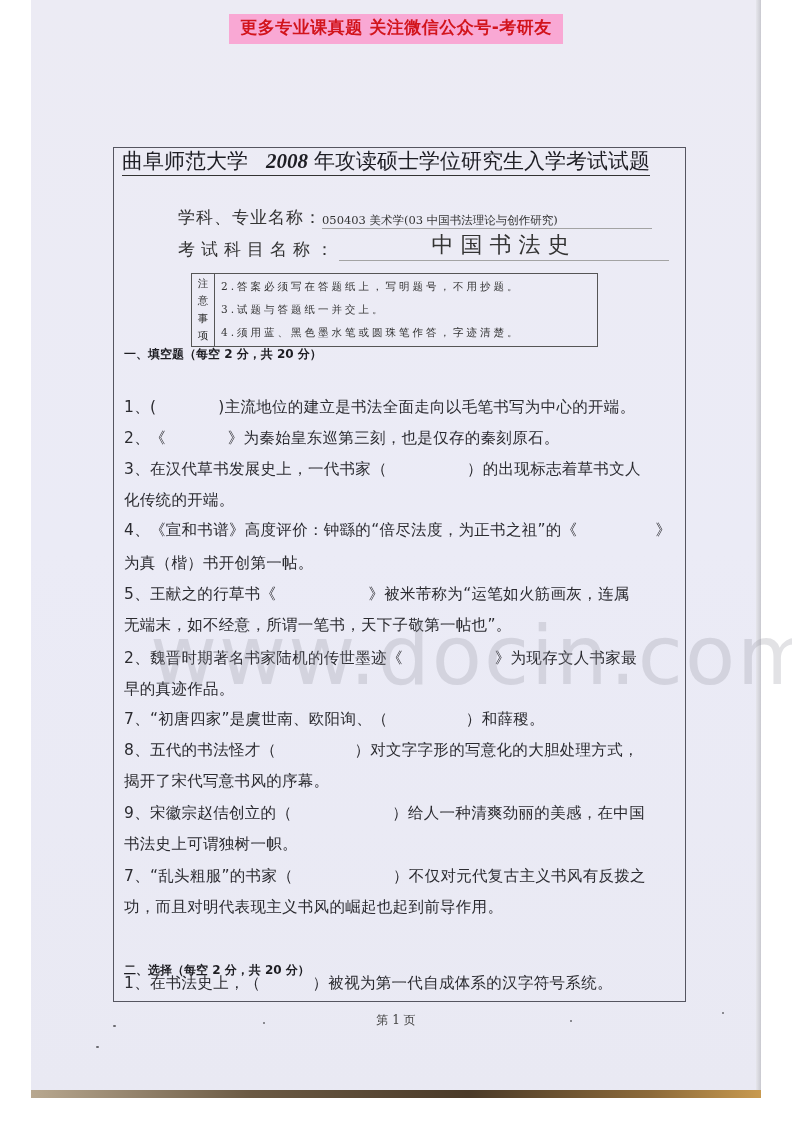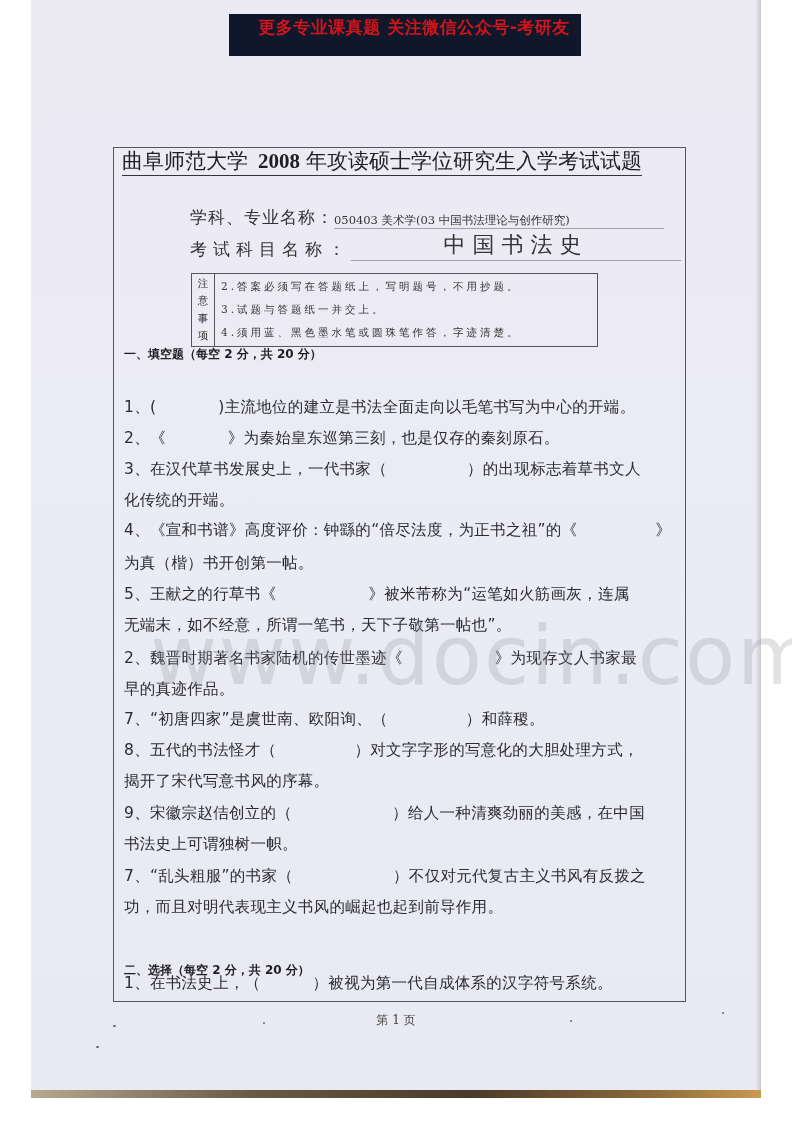--- a/index.html
+++ b/index.html
@@ -14,38 +14,37 @@
   }
   .scan-edge {
     position:absolute; left:31px; top:1090px; width:730px; height:8px;
     background: linear-gradient(90deg, #b8a890 0%, #6b5a44 30%, #4a3a28 60%, #8c6a3a 85%, #c89a50 100%);
   }
   .right-shadow {
     position:absolute; left:756px; top:0; width:5px; height:1094px;
     background: linear-gradient(90deg, #e6e6ec, #c9c9d0);
   }
   .banner {
-    position:absolute; left:229px; top:14px; width:334px; height:42px;
-    background:#0f172a; text-align:center;
+    position:absolute; left:229px; top:14px; width:334px; height:30px;
+    background:#f9a8d4; text-align:center;
     font-family: "DejaVu Sans", "Liberation Sans", sans-serif;
     font-weight:bold; font-size:17px; line-height:26px; color:#d2141c;
     letter-spacing:0.5px;
-    padding-left:18px;
   }
   .frame {
     position:absolute; left:113px; top:147px; width:571px; height:853px;
     border:1.5px solid #555560;
   }
   .title {
     position:absolute; left:122px; top:148px; font-size:21px; line-height:26px;
     color:#1e1e24; border-bottom:1.5px solid #333; padding-bottom:1px; white-space:nowrap;
   }
-  .title .year { font-weight:bold; margin:0 6px 0 10px; font-family:"Liberation Serif", serif; }
+  .title .year { font-weight:bold; margin:0 6px 0 18px; font-family:"Liberation Serif", serif;font-style:italic; }
   .field-row { position:absolute; left:178px; white-space:nowrap; font-size:17px; color:#333; }
-  .field-row .label { letter-spacing:1px;margin-left:12px; }
+  .field-row .label { letter-spacing:1px; }
   .field-row .value-line {
     display:inline-block; border-bottom:1px solid #a3a3a3; vertical-align:bottom;
   }
   .r1 { top:206px; }
   .r1 .value-line { width:330px; font-size:11.5px; line-height:16px; }
   .r2 { top:230px; }
   .r2 .label { letter-spacing:6px; }
   .r2 .value-line { width:330px; font-size:22px; letter-spacing:7px; text-align:center; padding-left:0; }
   .notice {
     position:absolute; left:191px; top:273px; width:405px; height:72px;

